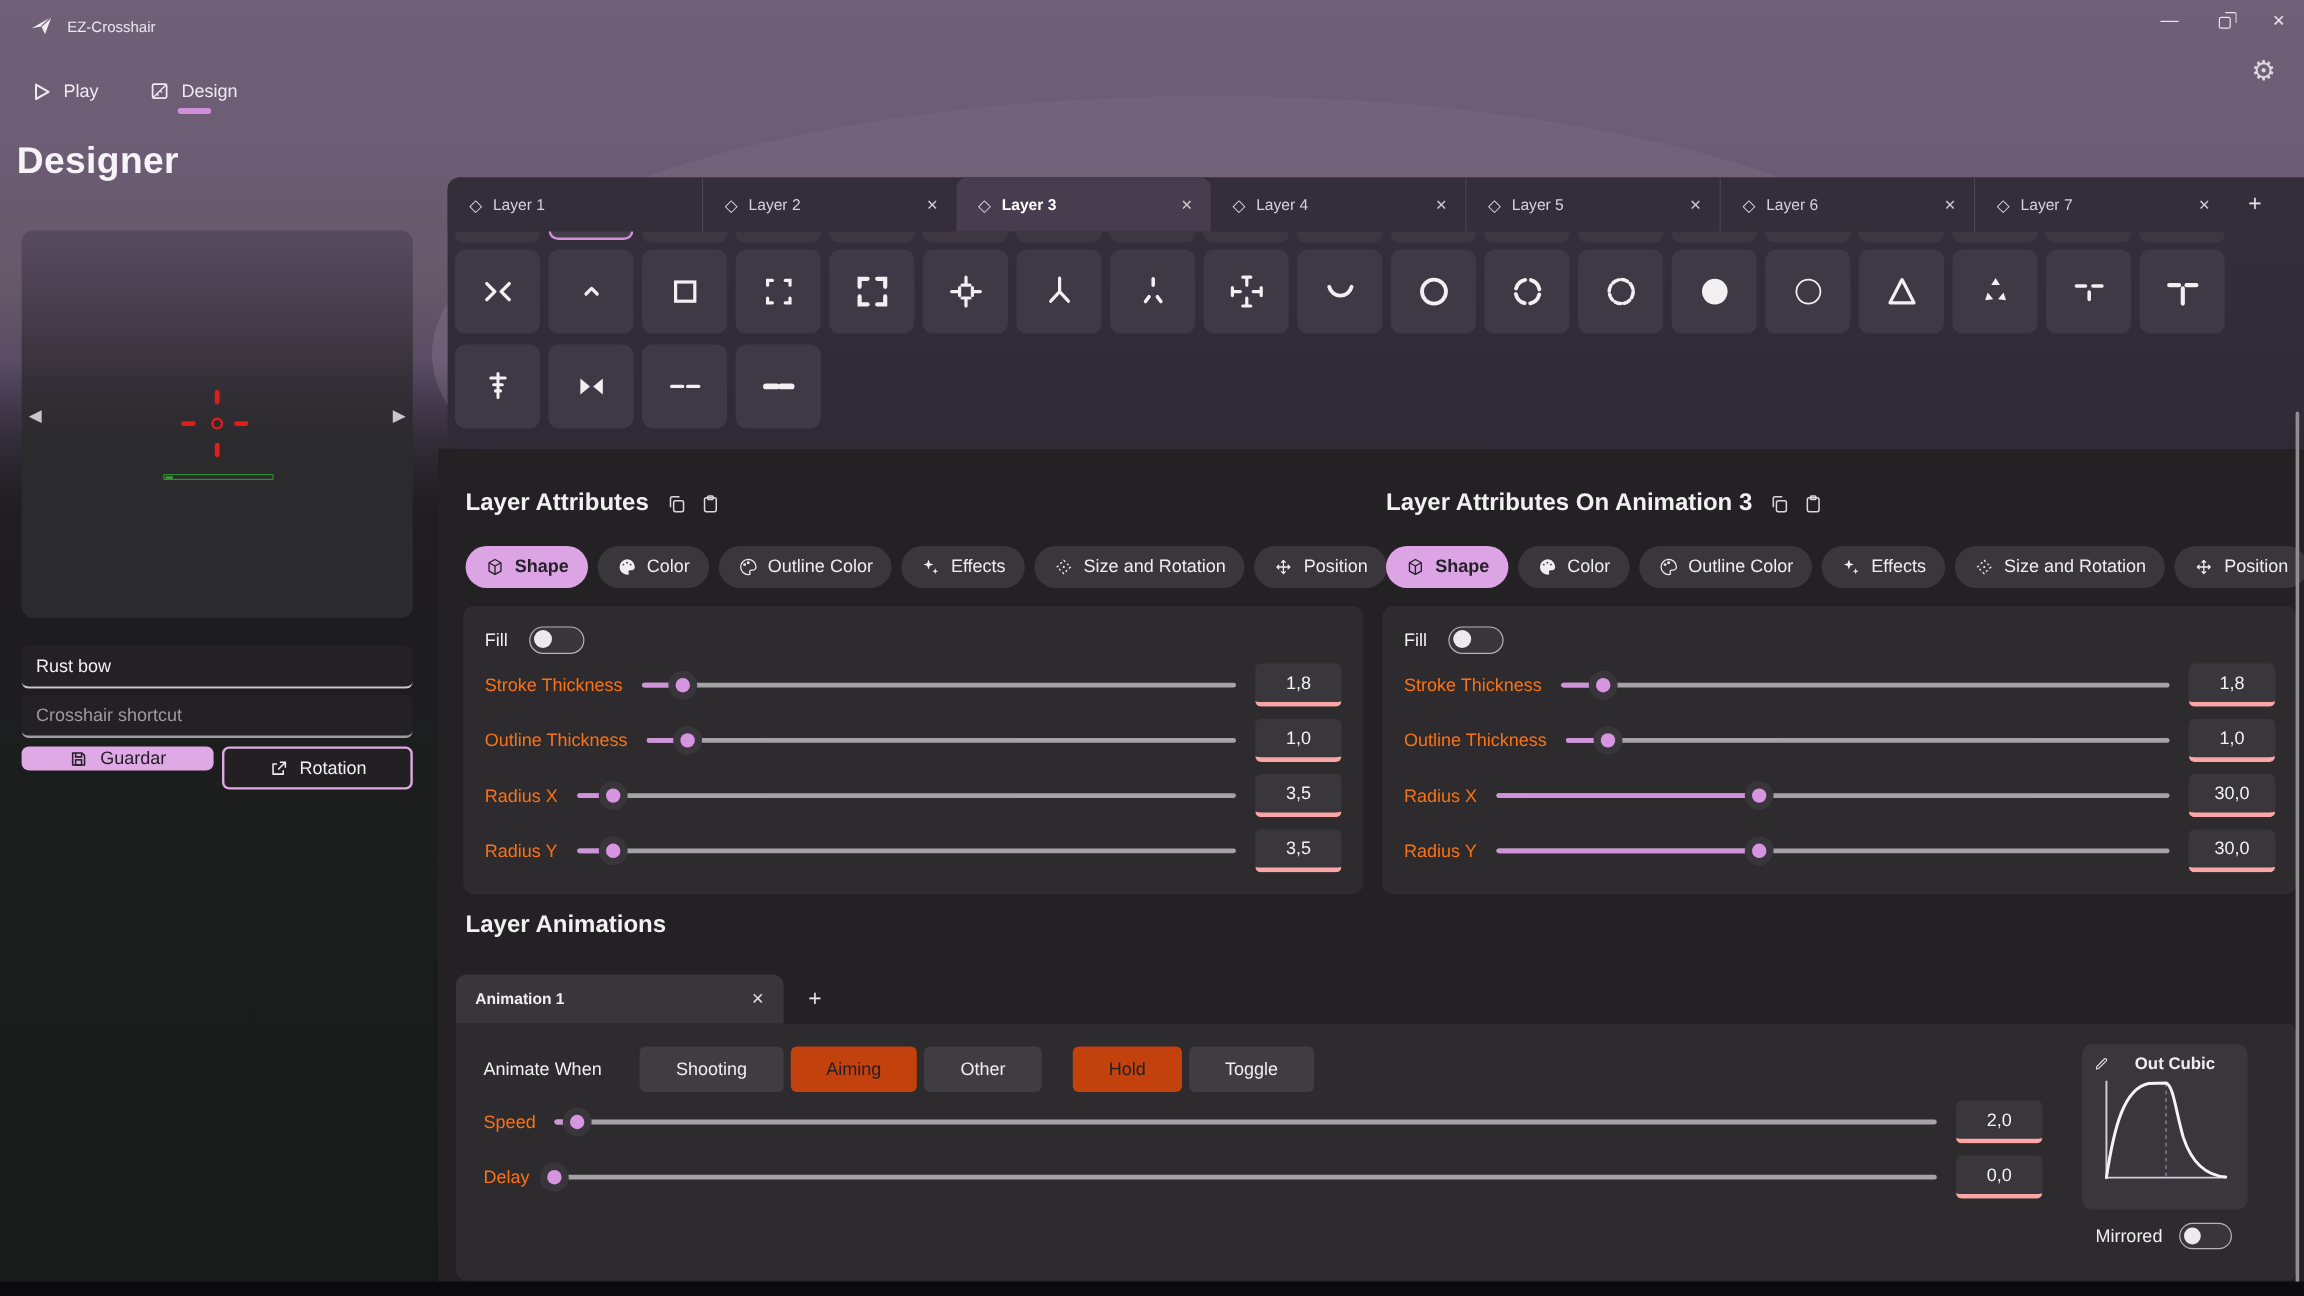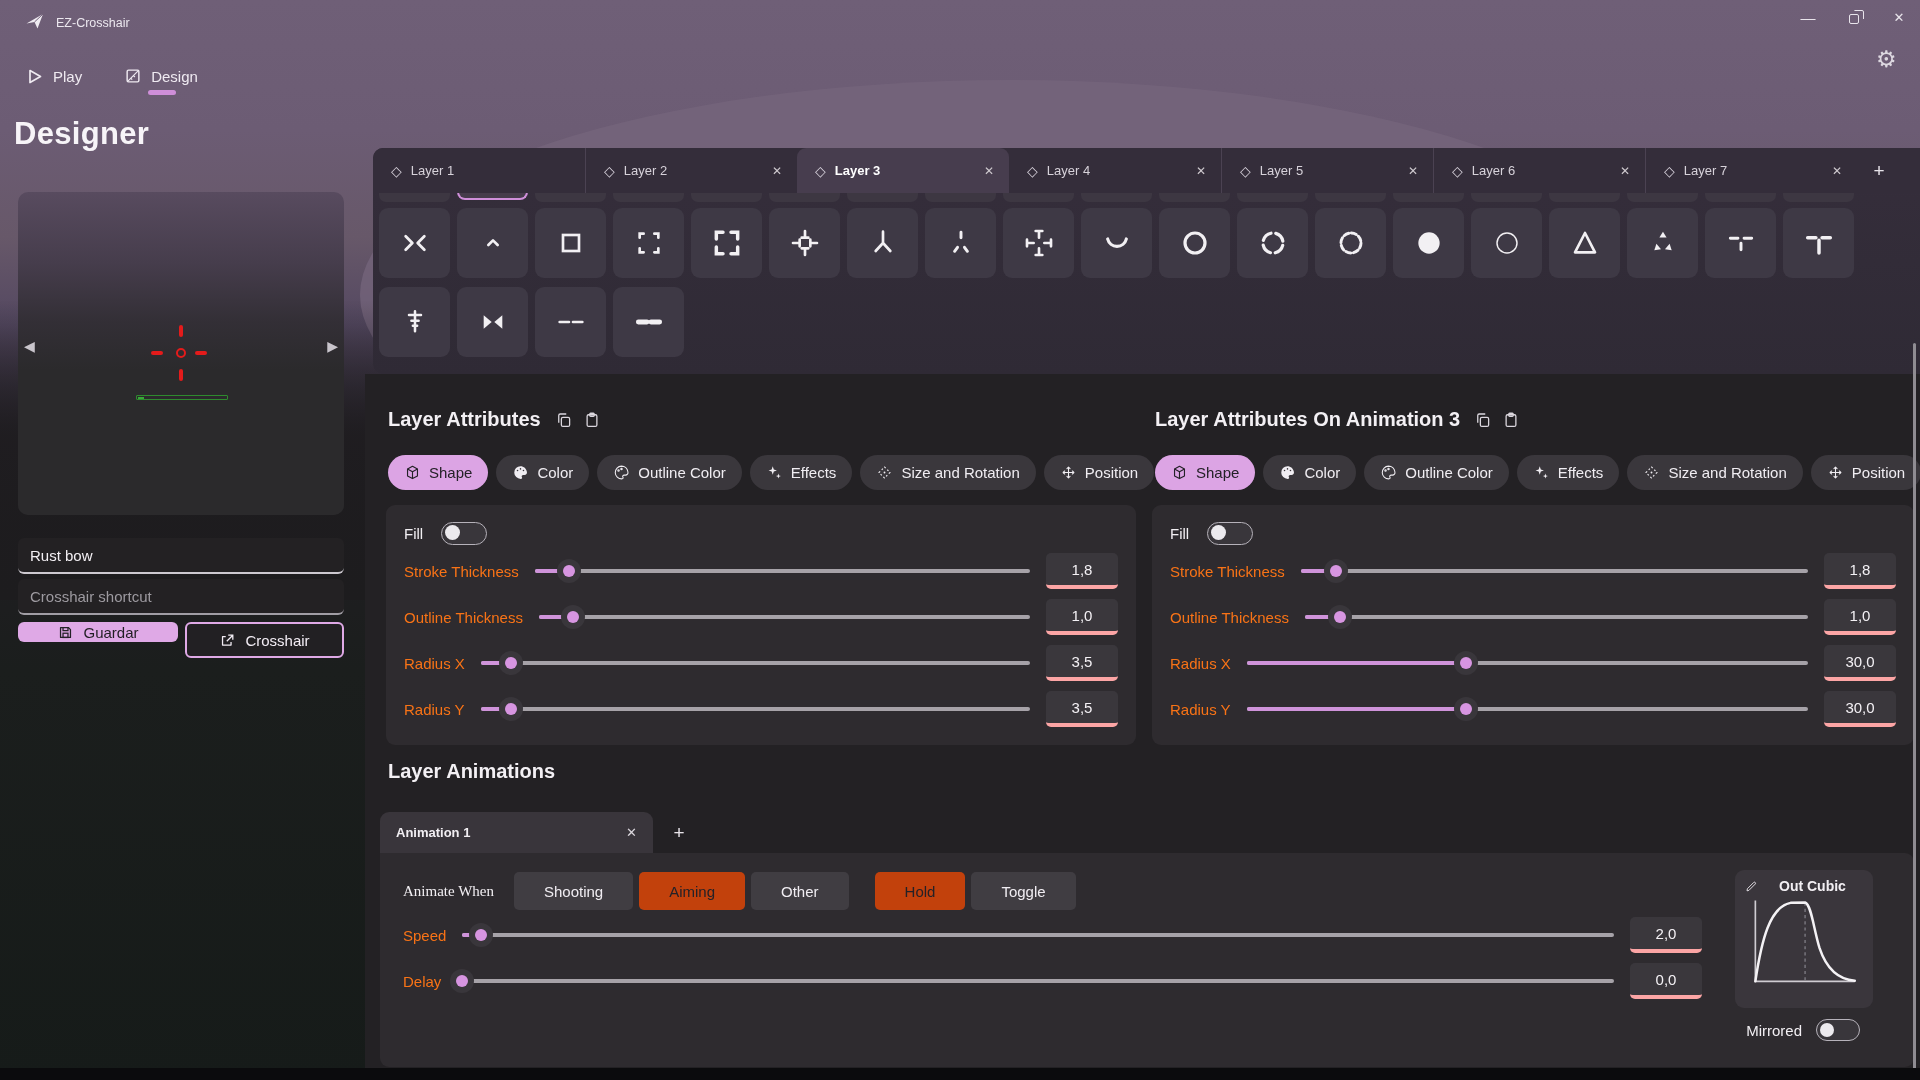--- a/index.html
+++ b/index.html
@@ -93,21 +93,21 @@
   .h-attrs  { left:388px; top:408px; }
   .h-attrs2 { left:1155px; top:408px; }
   .h-anim   { left:388px; top:760px; }
   .cp-icons { display:flex; gap:10px; align-items:center; }
 
   .pill-row { position:absolute; top:455px; height:35px; display:flex; gap:8px; z-index:8; }
   .pill-row.left { left:388px; }
   .pill-row.right { left:1155px; }
   .pill { height:35px; border-radius:18px; background:#3a373c; color:#f0edf2; display:flex; align-items:center;
     gap:8px; padding:0 16px; font-size:15px; cursor:default; white-space:nowrap; }
-  .pill.active { background:#dca4e4; color:#242127; font-weight:normal; }
+  .pill.active { background:#dca4e4; color:#242127; font-weight:bold; }
   .pill svg { width:17px; height:17px; flex:none; }
 
   .card { position:absolute; background:#2e2b2f; border-radius:9px; z-index:7; }
   .card.attrs-l { left:386px; top:505px; width:750px; height:240px; padding:13px 18px 0 18px; }
   .card.attrs-r { left:1152px; top:505px; width:762px; height:240px; padding:13px 18px 0 18px; }
   .fill-row { display:flex; align-items:center; gap:18px; height:30px; font-size:15px; }
   .toggle { width:46px; height:23px; border:1.5px solid #b6b2ba; border-radius:12px; background:#39363b; position:relative; cursor:default; flex:none; }
   .toggle .knob { position:absolute; left:3px; top:2.5px; width:15px; height:15px; border-radius:50%; background:#eceaee; }
   .srow { display:flex; align-items:center; gap:16px; height:46px; font-size:15px; }
   .slabel { white-space:nowrap; color:#f97316; }
@@ -120,21 +120,21 @@
     display:flex; align-items:center; justify-content:center; font-size:15px; color:#f4f1f5; flex:none; cursor:default; }
 
   
   .anim-tabrow { position:absolute; left:380px; top:812px; height:41px; display:flex; align-items:center; z-index:8; }
   .anim-tab { width:273px; height:41px; background:#39353b; border-radius:9px 9px 0 0; display:flex; align-items:center; padding:0 16px; }
   .anim-tab-label { font-size:13px; font-weight:bold; color:#f2eff3; }
   .anim-tab .x { margin-left:auto; font-size:13px; color:#dcd8de; }
   .anim-add { width:52px; text-align:center; font-size:19px; color:#e8e4ea; }
   .card.anim { left:380px; top:853px; width:1534px; height:214px; border-radius:0 9px 9px 9px; padding:17px 212px 0 23px; }
   .aw-row { display:flex; align-items:center; height:42px; font-size:15px; gap:6px; }
-  .aw-label { margin-right:14px; white-space:nowrap;font-family:Liberation Serif, serif; }
+  .aw-label { margin-right:26px; white-space:nowrap; }
   .seg { height:38px; border-radius:5px; background:#403d42; color:#f0edf2; border:none; font-size:15px;
     padding:0 30px; font-family:"Liberation Sans",sans-serif; cursor:default; }
   .seg.sel { background:#c2410c; color:#242127; }
   .seg-gap { width:14px; }
   .loop-row { display:flex; align-items:center; gap:28px; height:40px; font-size:15px; margin-top:4px; }
   .easing-card { position:absolute; right:41px; top:17px; width:138px; height:138px; background:#3a363c; border-radius:9px; padding:8px 10px; z-index:9; }
   .easing-head { display:flex; align-items:center; gap:12px; }
   .easing-name { font-size:14px; font-weight:bold; color:#f2eff3; margin-left:8px; }
   .mirror-row { position:absolute; right:54px; top:166px; display:flex; align-items:center; gap:14px; font-size:15px; z-index:9; }
   .toggle.small { width:44px; height:22px; }
@@ -207,21 +207,21 @@
         <path d="M8.5 5v4.5h7V5" fill="none" stroke="#242127" stroke-width="1.8"></path>
         <rect x="8.5" y="13" width="7" height="6" fill="none" stroke="#242127" stroke-width="1.8"></rect>
       </svg>
     <span>Guardar</span>
   </button>
   <button class="btn-share">
     <svg width="17" height="17" viewBox="0 0 24 24">
         <path d="M9.5 6.5H5v12h12V14" fill="none" stroke="#f3edf5" stroke-width="1.8" stroke-linejoin="round"></path>
         <path d="M13 4.5h6.5V11 M19.5 4.5 11 13" fill="none" stroke="#f3edf5" stroke-width="1.8"></path>
       </svg>
-    <span>Crosshair</span>
+    <span>Rotation</span>
   </button>
 
   <div class="layers-panel">
     <div class="stub-row">
       <div class="stub"></div>
       <div class="stub selected"></div>
       <div class="stub"></div>
         <div class="stub"></div>
       <div class="stub"></div>
         <div class="stub"></div>

